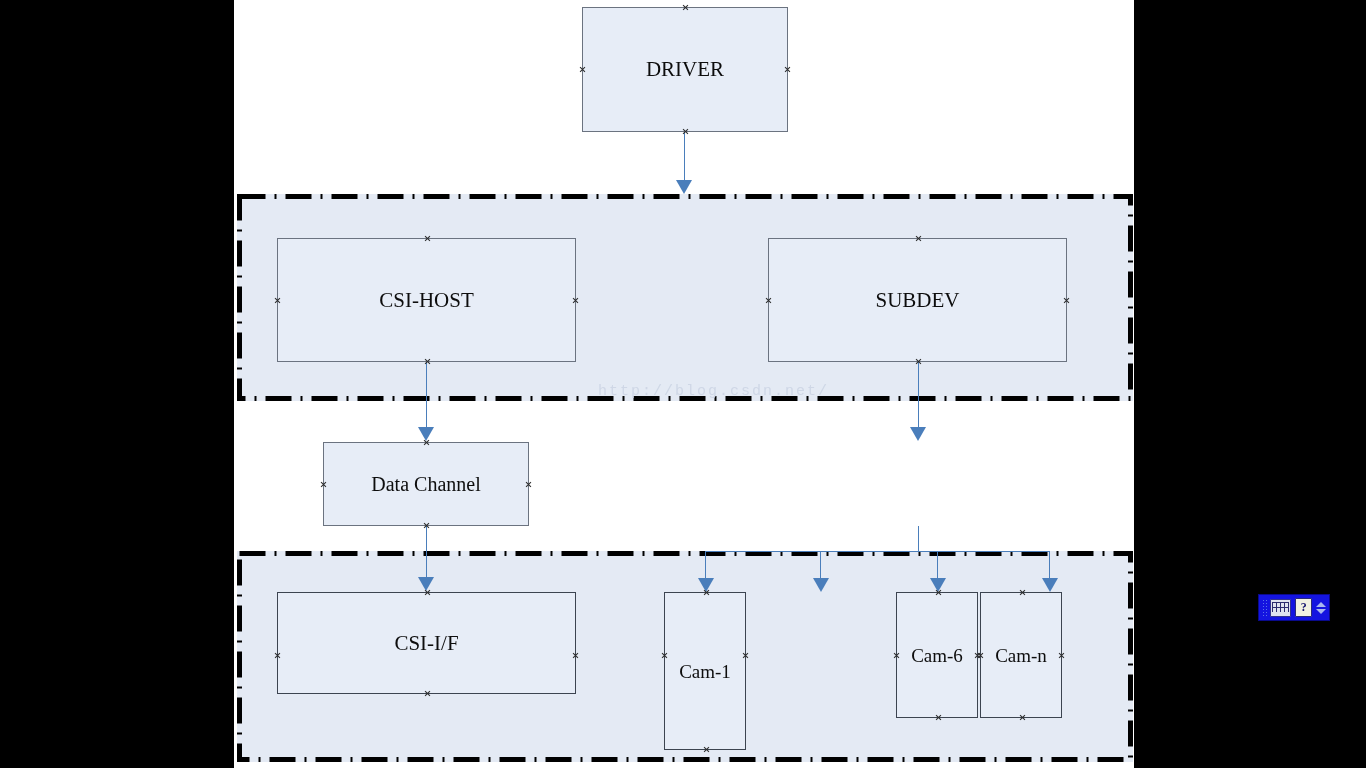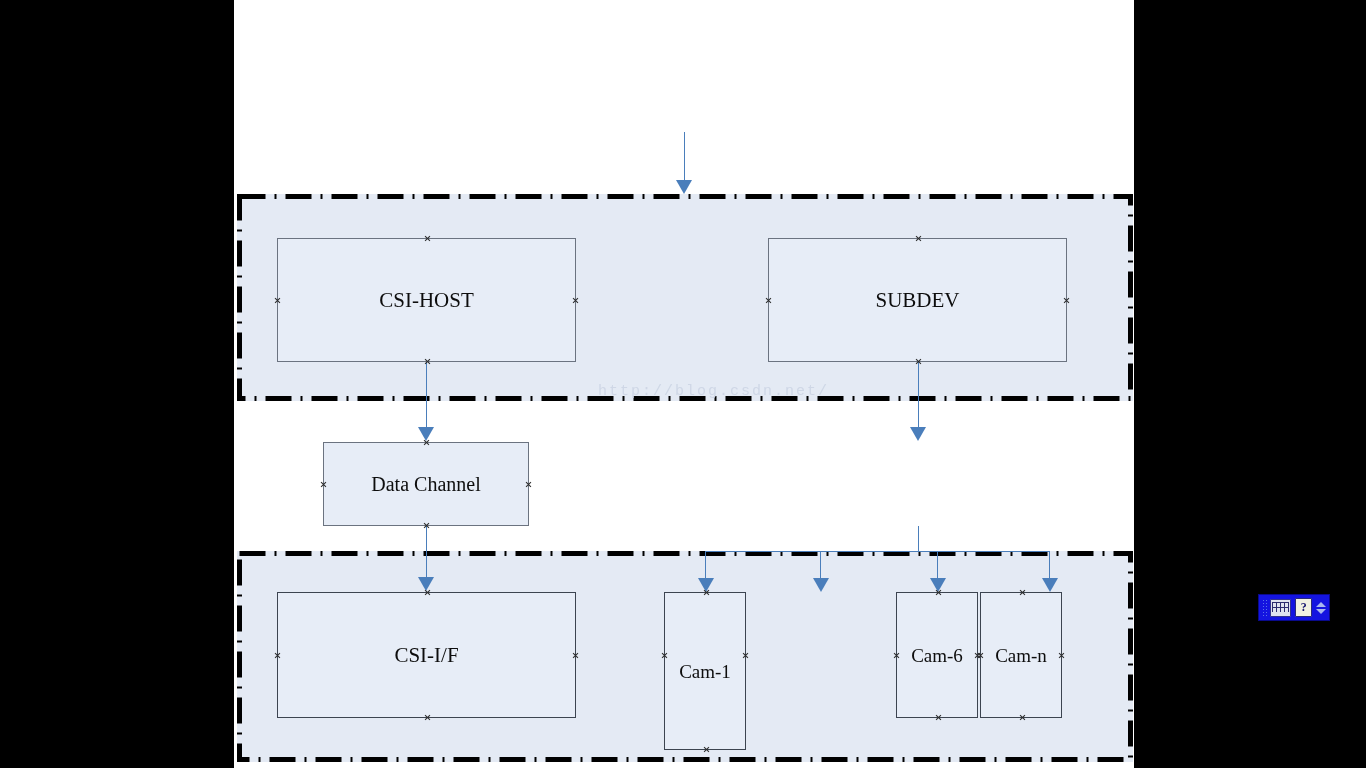--- a/index.html
+++ b/index.html
@@ -100,20 +100,27 @@
 
     <div class="vline" style="left:586px;top:551px;height:32px;"></div>
     <div class="arrow" style="left:579px;top:578px;"></div>
 
     <div class="vline" style="left:703px;top:551px;height:32px;"></div>
     <div class="arrow" style="left:696px;top:578px;"></div>
 
     <div class="vline" style="left:815px;top:551px;height:32px;"></div>
     <div class="arrow" style="left:808px;top:578px;"></div>
 
+    <div class="node thick" style="left:348px;top:7px;width:206px;height:125px;">
+      <span class="lbl" style="font-size:21px;">DRIVER</span>
+      <span class="cp" style="left:-4px;top:58px;"></span>
+      <span class="cp" style="right:-4px;top:58px;"></span>
+      <span class="cp" style="left:99px;top:-4px;"></span>
+      <span class="cp" style="left:99px;bottom:-4px;"></span>
+    </div>
 
     <div class="node thick" style="left:43px;top:238px;width:299px;height:124px;">
       <span class="lbl" style="font-size:21px;">CSI-HOST</span>
       <span class="cp" style="left:-4px;top:58px;"></span>
       <span class="cp" style="right:-4px;top:58px;"></span>
       <span class="cp" style="left:146px;top:-4px;"></span>
       <span class="cp" style="left:146px;bottom:-4px;"></span>
     </div>
 
     <div class="node thick" style="left:534px;top:238px;width:299px;height:124px;">
@@ -126,21 +133,21 @@
 
     <div class="node thick" style="left:89px;top:442px;width:206px;height:84px;">
       <span class="lbl" style="font-size:20px;">Data Channel</span>
       <span class="cp" style="left:-4px;top:38px;"></span>
       <span class="cp" style="right:-4px;top:38px;"></span>
       <span class="cp" style="left:99px;top:-4px;"></span>
       <span class="cp" style="left:99px;bottom:-4px;"></span>
     </div>
 
 
-    <div class="node thin" style="left:43px;top:592px;width:299px;height:126px;">
+    <div class="node thin" style="left:43px;top:592px;width:299px;height:102px;">
       <span class="lbl" style="font-size:21px;">CSI-I/F</span>
       <span class="cp" style="left:-4px;top:59px;"></span>
       <span class="cp" style="right:-4px;top:59px;"></span>
       <span class="cp" style="left:146px;top:-4px;"></span>
       <span class="cp" style="left:146px;bottom:-4px;"></span>
     </div>
 
     <div class="node thin" style="left:430px;top:592px;width:82px;height:158px;">
       <span class="lbl" style="font-size:19px;">Cam-1</span>
       <span class="cp" style="left:-4px;top:59px;"></span>

